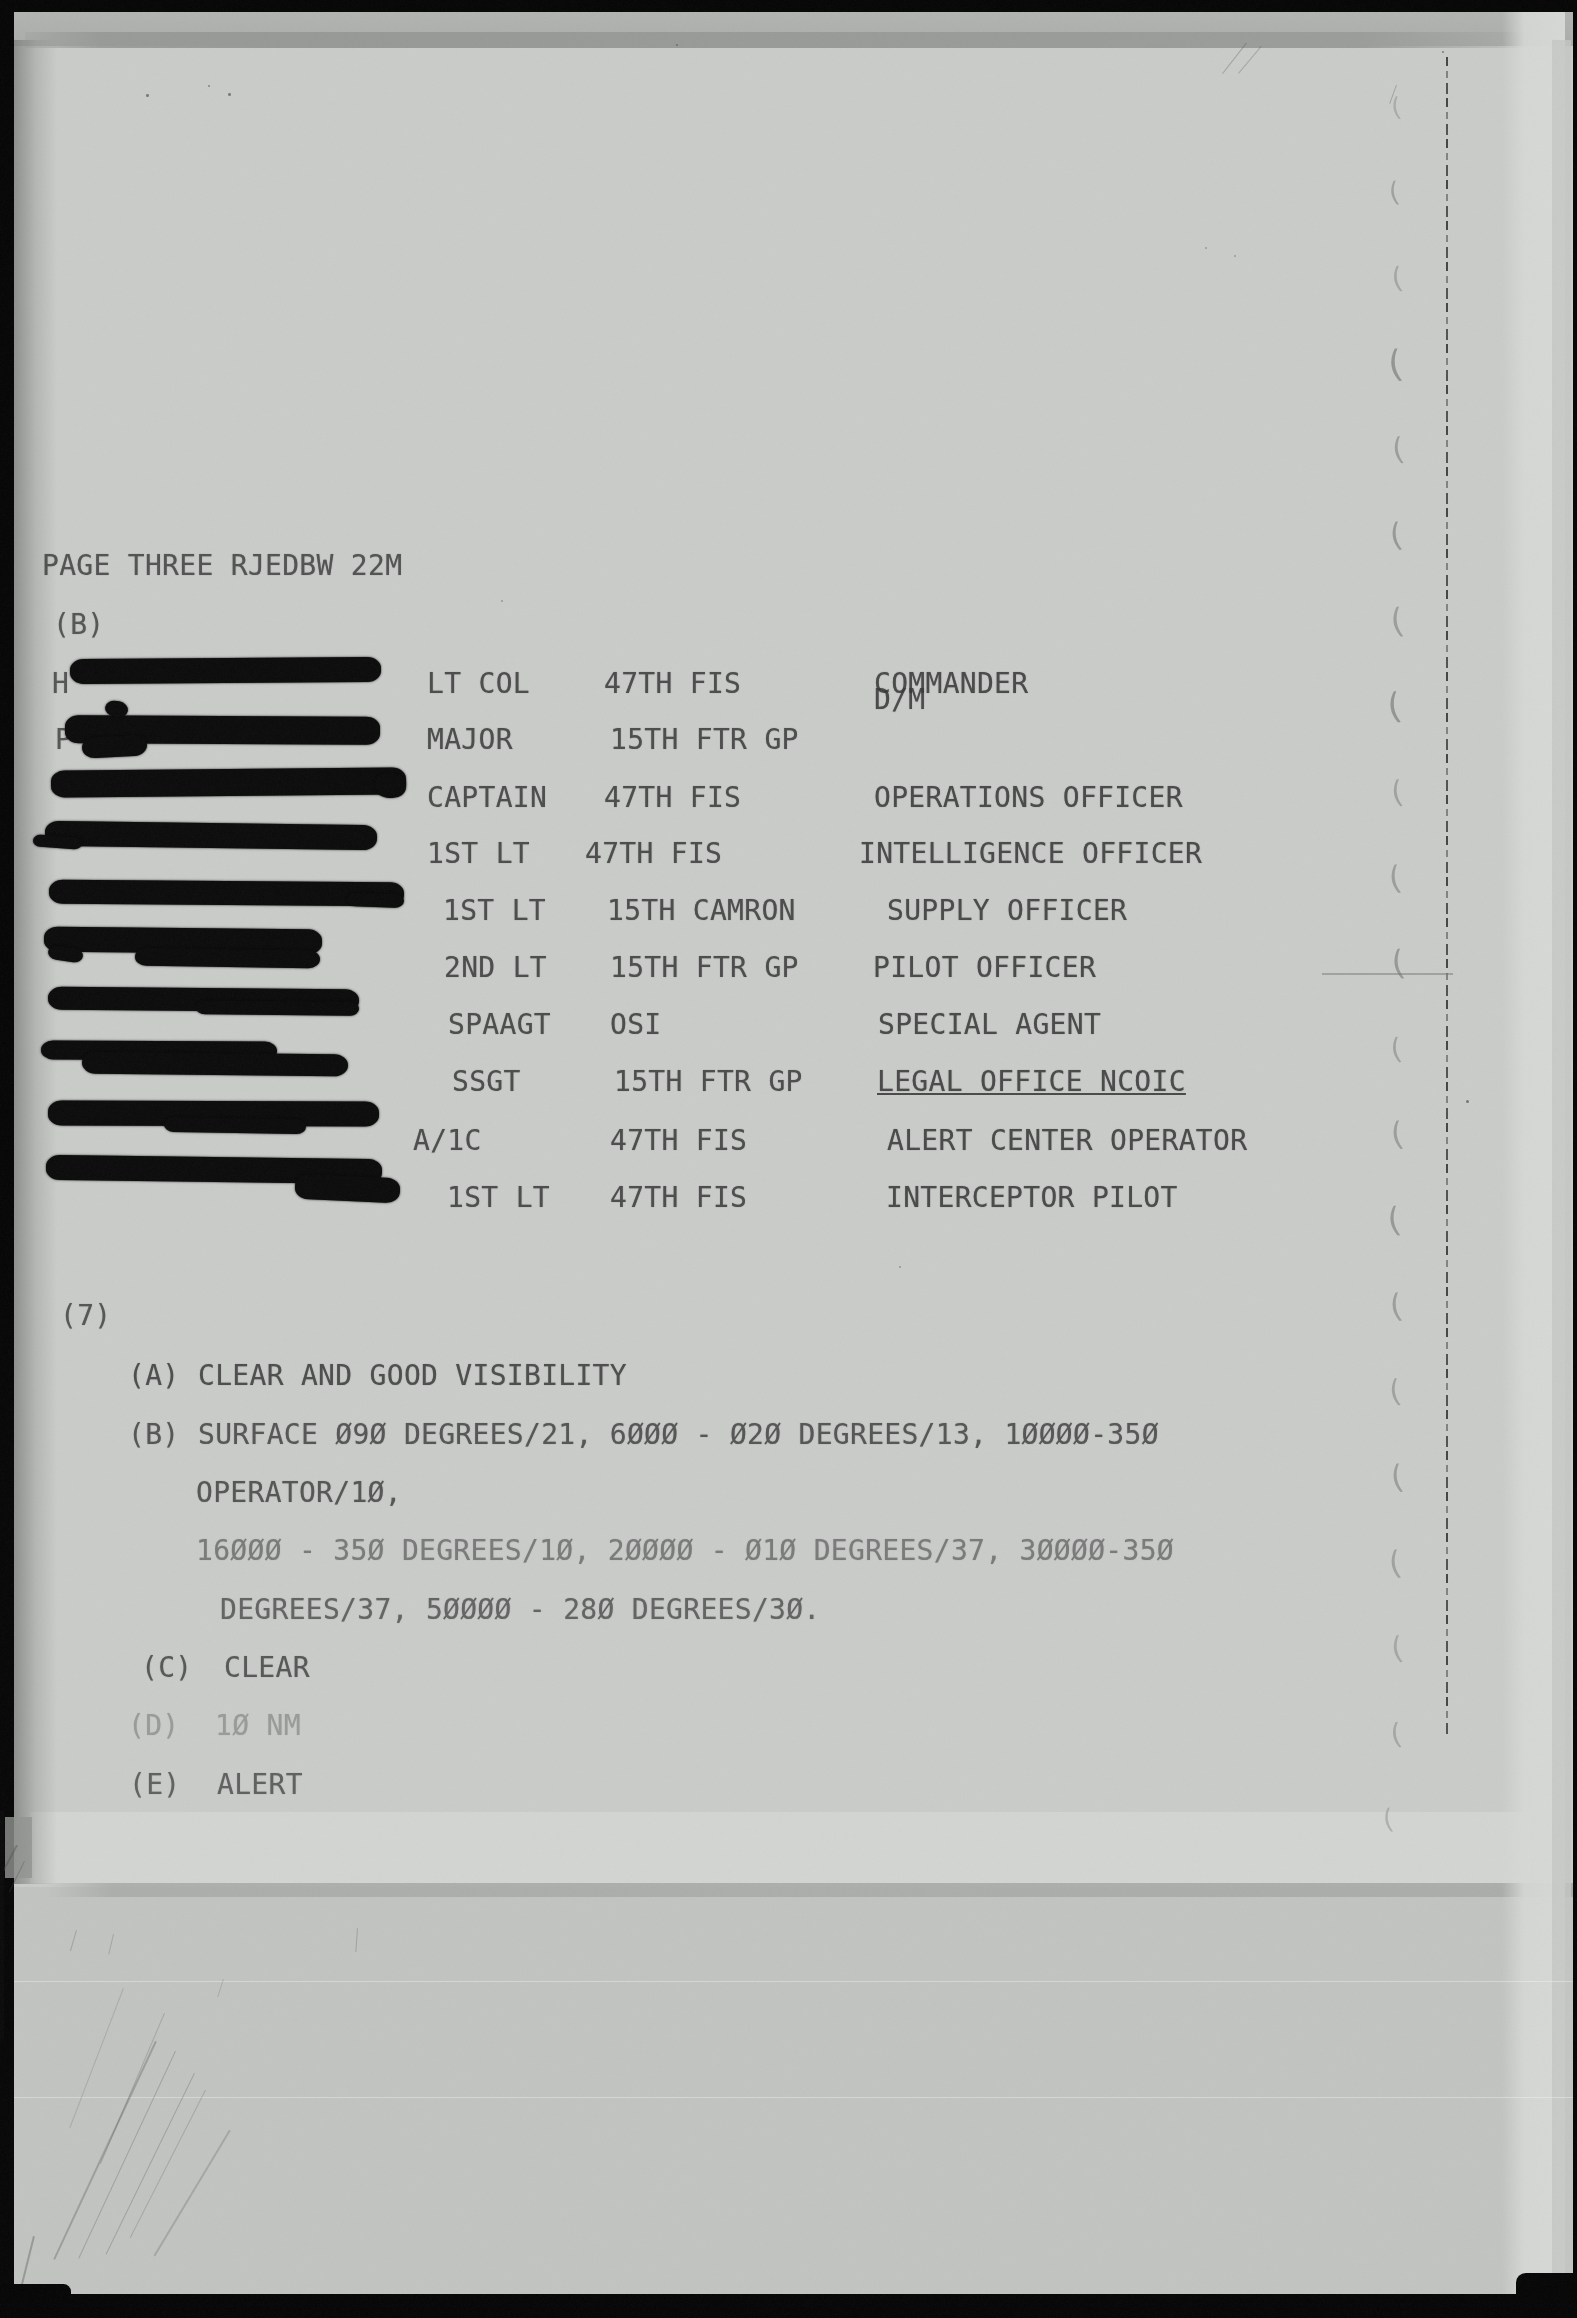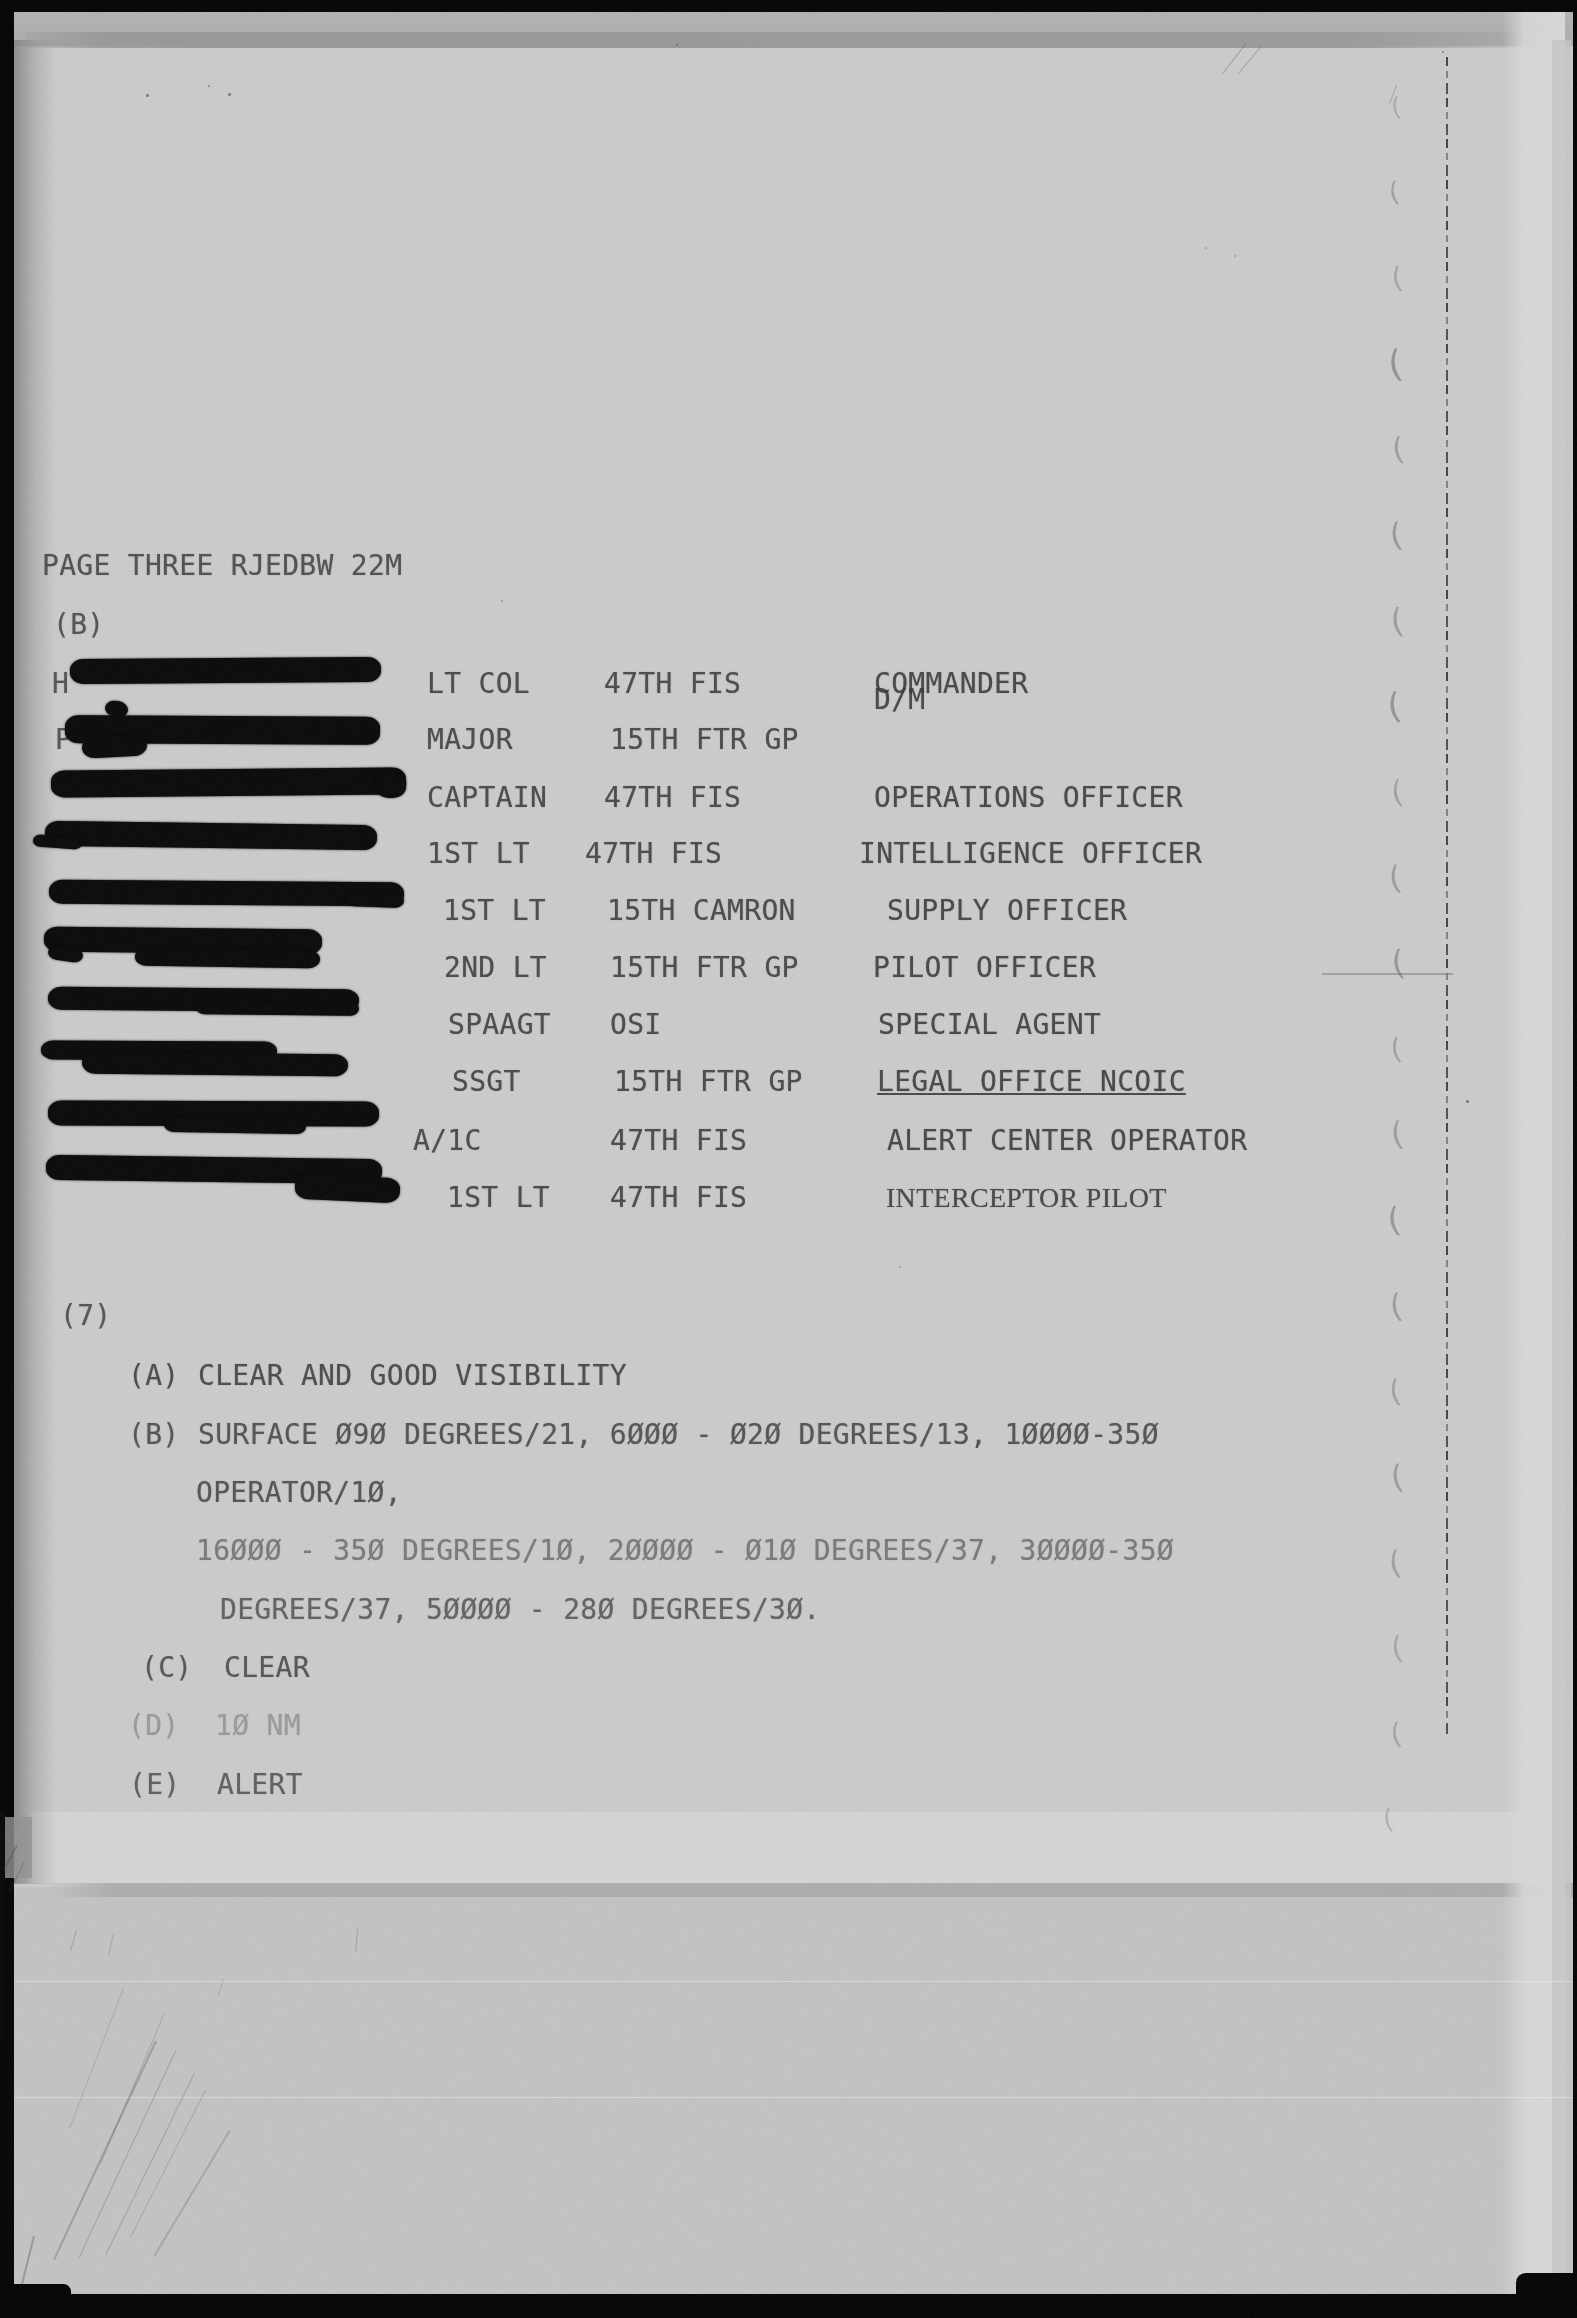--- a/index.html
+++ b/index.html
@@ -123,21 +123,21 @@
         <div class="t" style="left: 877px; top: 1066px; opacity: 0.88; text-decoration: underline;">LEGAL OFFICE NCOIC</div>
       </div>
       <div class="">
         <div class="t" style="left: 413px; top: 1125px; opacity: 0.86;">A/1C</div>
         <div class="t" style="left: 610px; top: 1125px; opacity: 0.86;">47TH FIS</div>
         <div class="t" style="left: 879px; top: 1125px; opacity: 0.88; margin-left: 8px;">ALERT CENTER OPERATOR</div>
       </div>
       <div class="">
         <div class="t" style="left: 447px; top: 1182px; opacity: 0.86;">1ST LT</div>
         <div class="t" style="left: 610px; top: 1182px; opacity: 0.86;">47TH FIS</div>
-        <div class="t" style="left: 886px; top: 1182px; opacity: 0.88; font-family: Liberation Serif, serif;">INTERCEPTOR PILOT</div>
+        <div class="t" style="left: 886px; top: 1182px; opacity: 0.88;">INTERCEPTOR PILOT</div>
       </div>
     </div>
   <div class="t" style="left:60px;top:1300px;opacity:.8">(7)</div>
   <div id="section7-list">
       <div class="">
         <div class="t" style="left: 128px; top: 1360px; opacity: 0.85;">(A)</div>
         <div class="t" style="left: 198px; top: 1360px; opacity: 0.85;">CLEAR AND GOOD VISIBILITY</div>
       </div>
       <div class="">
         <div class="t" style="left: 128px; top: 1419px; opacity: 0.8;">(B)</div>

